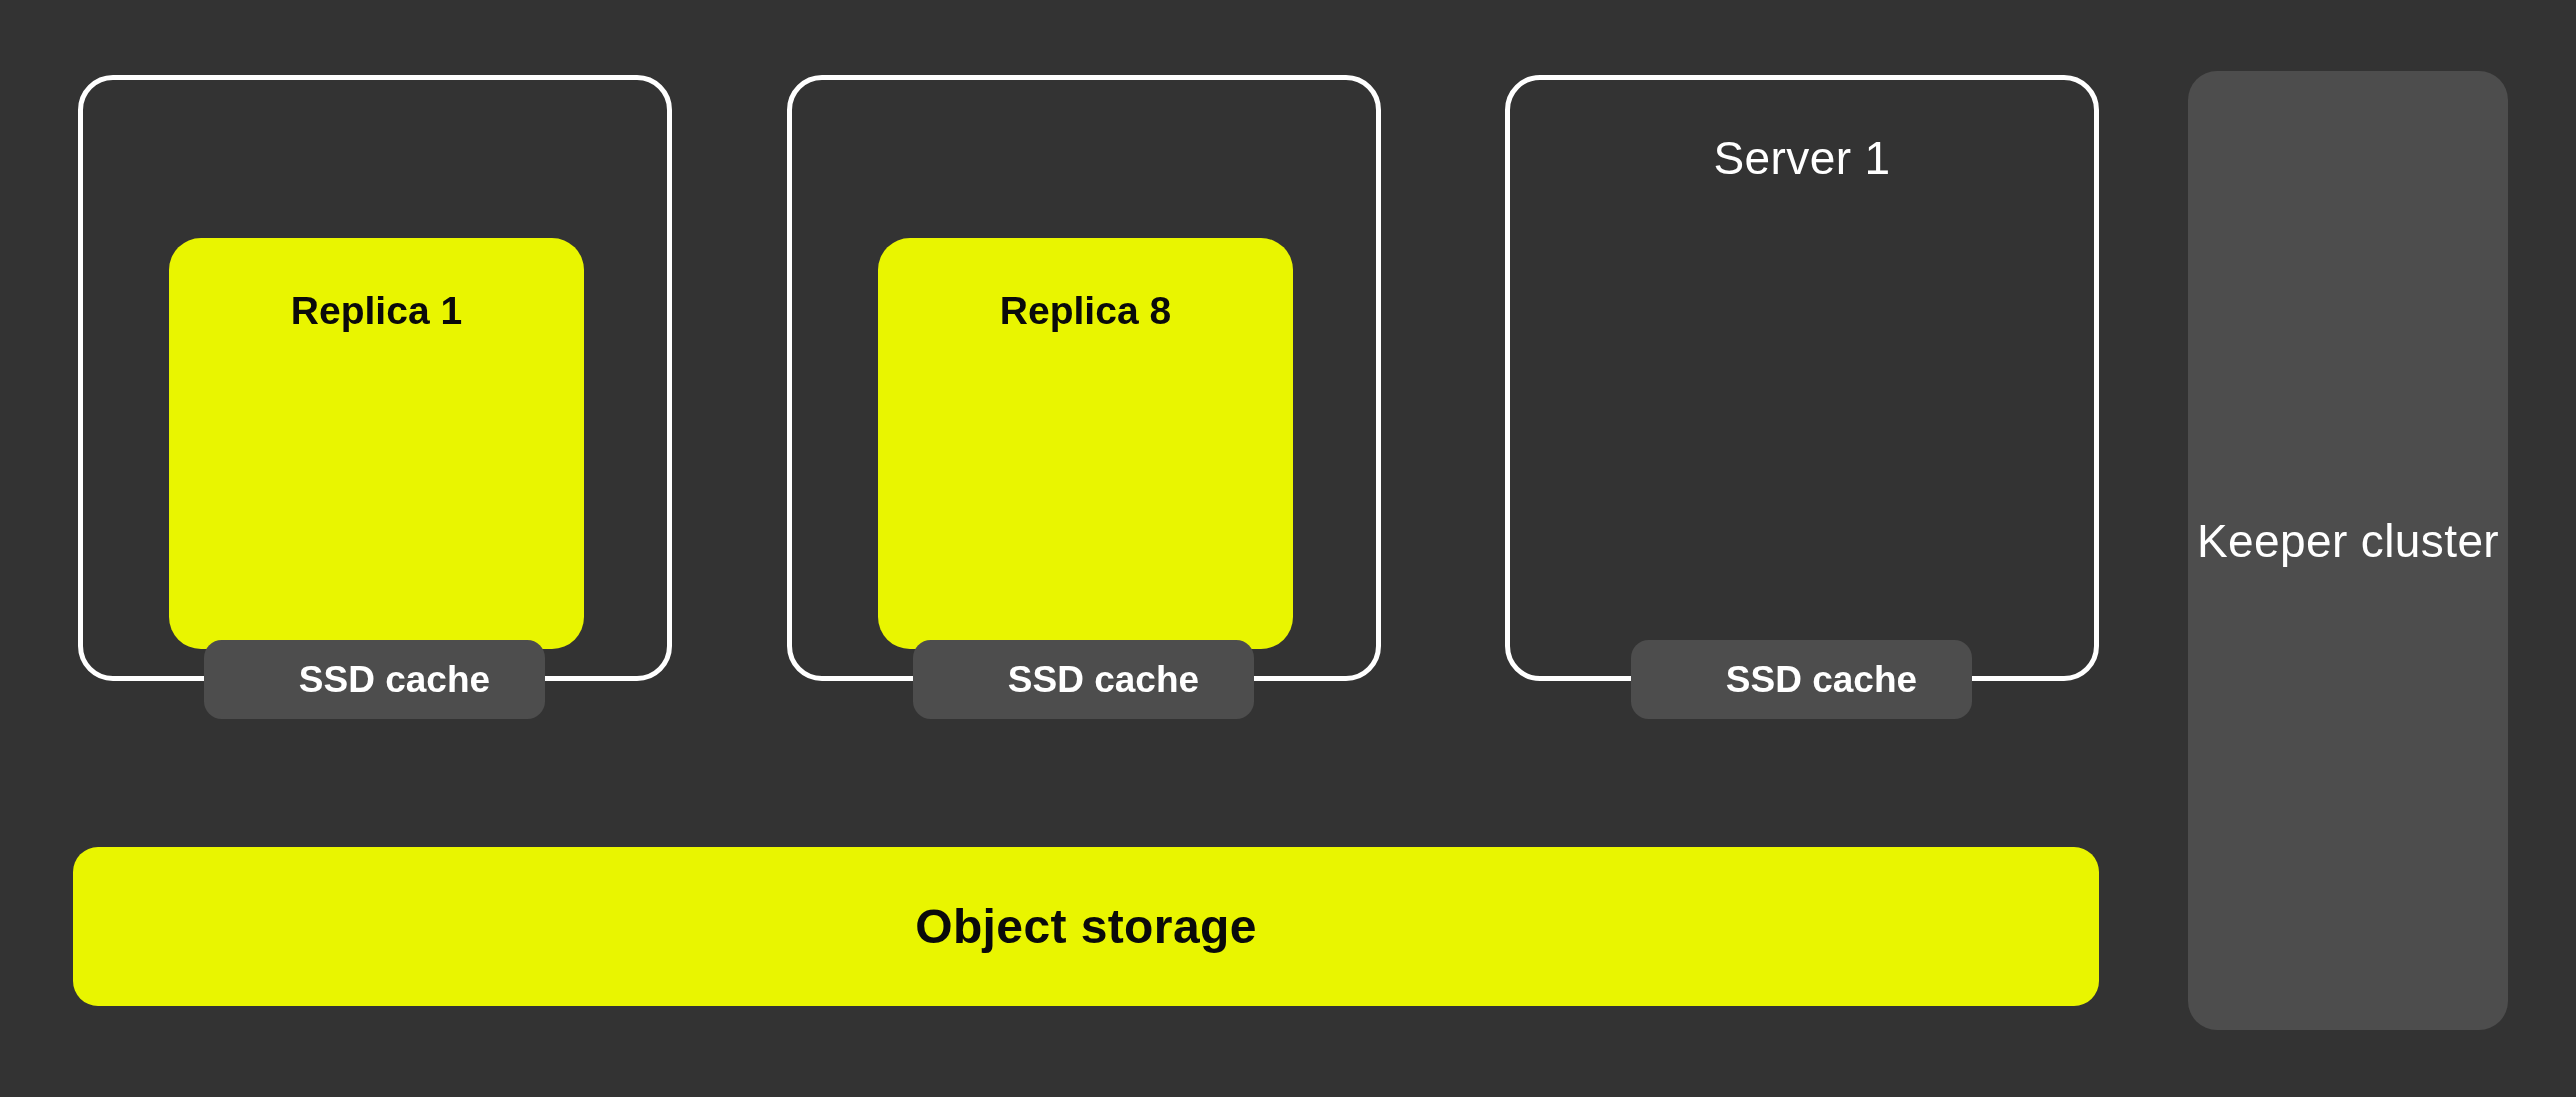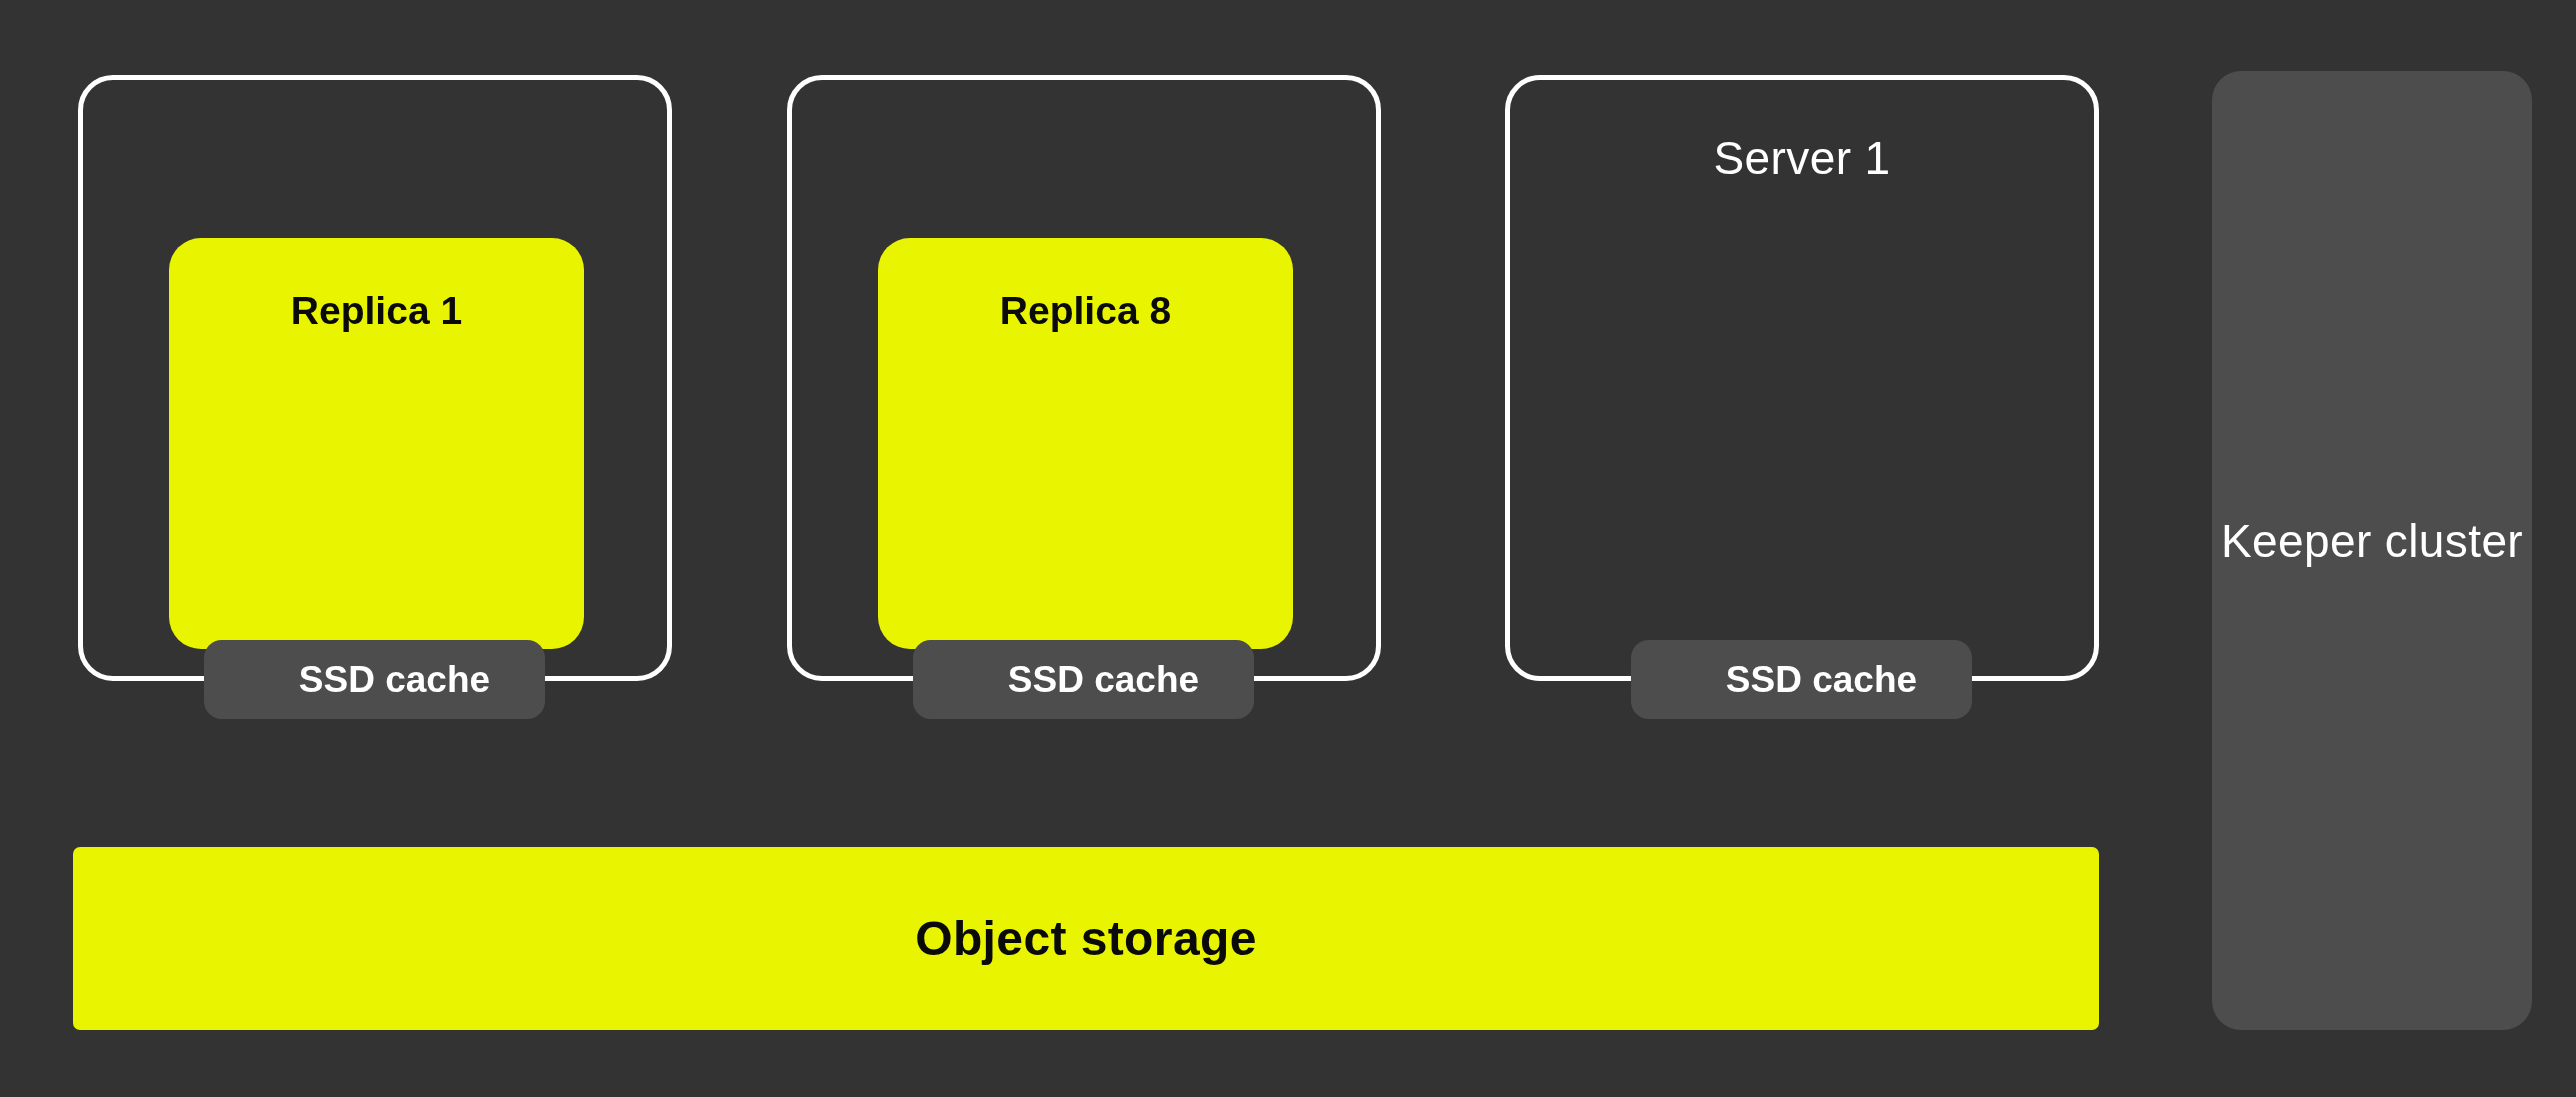--- a/index.html
+++ b/index.html
@@ -79,23 +79,23 @@
     font-weight: 700;
     line-height: 79px;
     padding-left: 40px;
   }
   
   .object-storage {
     position: absolute;
     left: 73px;
     top: 847px;
     width: 2026px;
-    height: 183px;
+    height: 159px;
     background: var(--accent-yellow);
-    border-radius: 7px;
+    border-radius: 25px;
     display: flex;
     align-items: center;
     justify-content: center;
   }
   .object-storage-label {
     color: var(--text-dark);
     font-size: 48px;
     font-weight: 700;
     letter-spacing: 0.4px;
   }
@@ -104,21 +104,20 @@
     position: absolute;
     left: 2188px;
     top: 71px;
     width: 320px;
     height: 959px;
     background: var(--panel-gray);
     border-radius: 29px;
     display: flex;
     align-items: center;
     justify-content: center;
-    margin-left: 24px;
   }
   .keeper-label {
     color: var(--text-light);
     font-size: 46px;
     font-weight: 500;
     line-height: 59px;
     text-align: center;
     letter-spacing: 0.4px;
     margin-top: -17.7px;
   }

